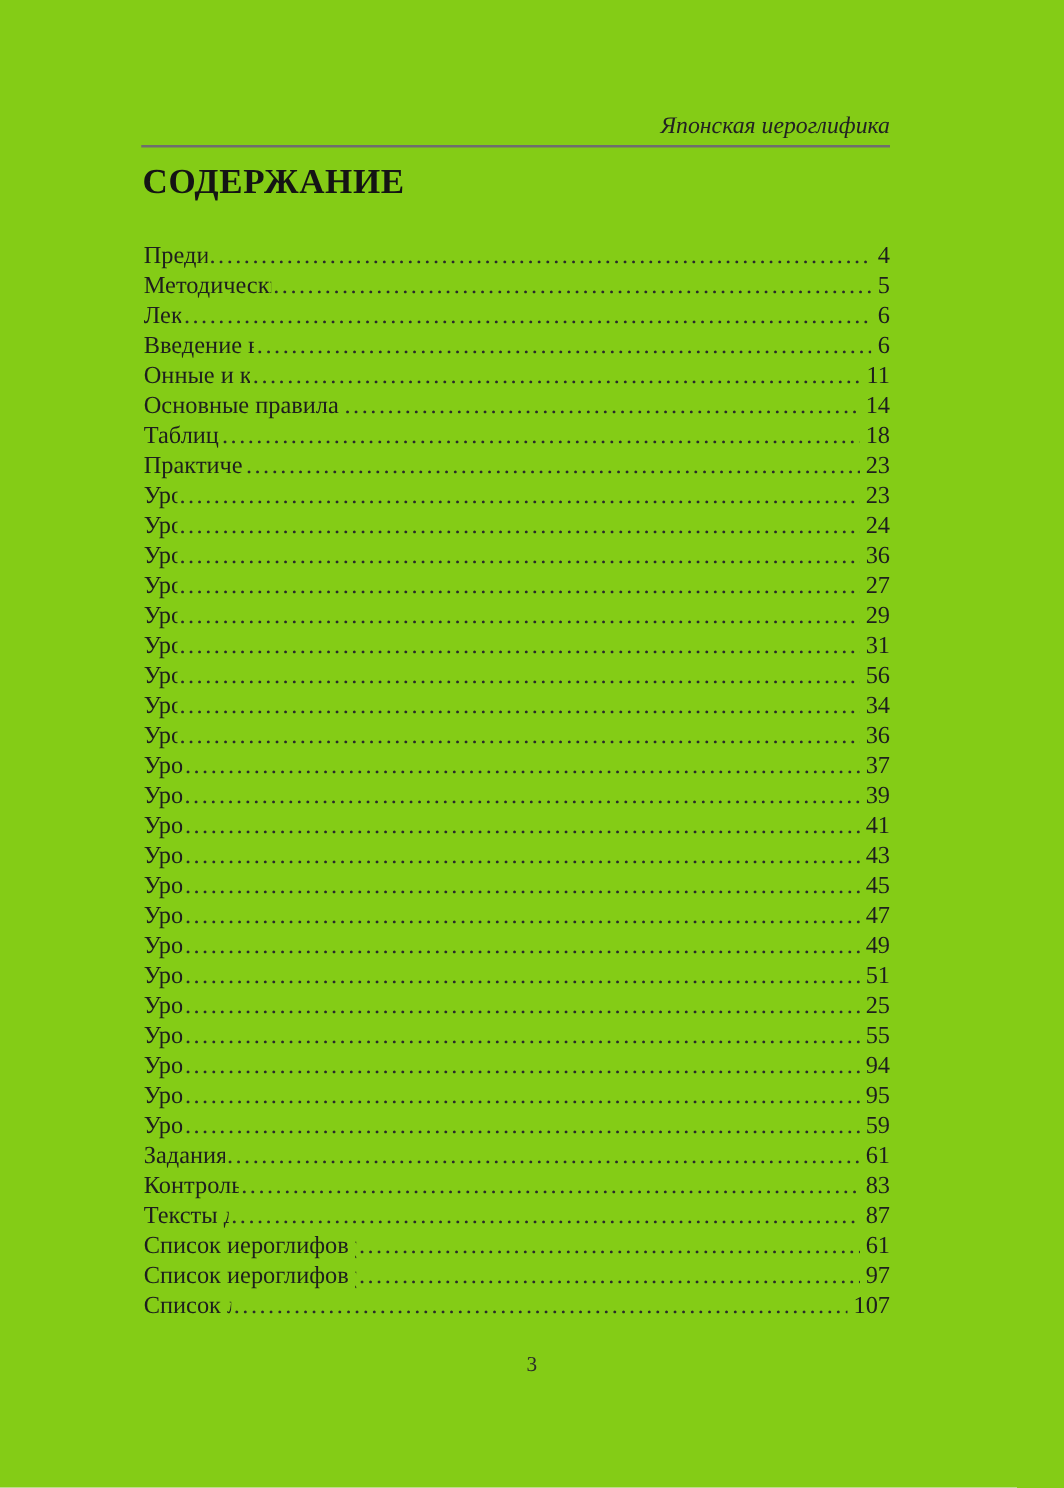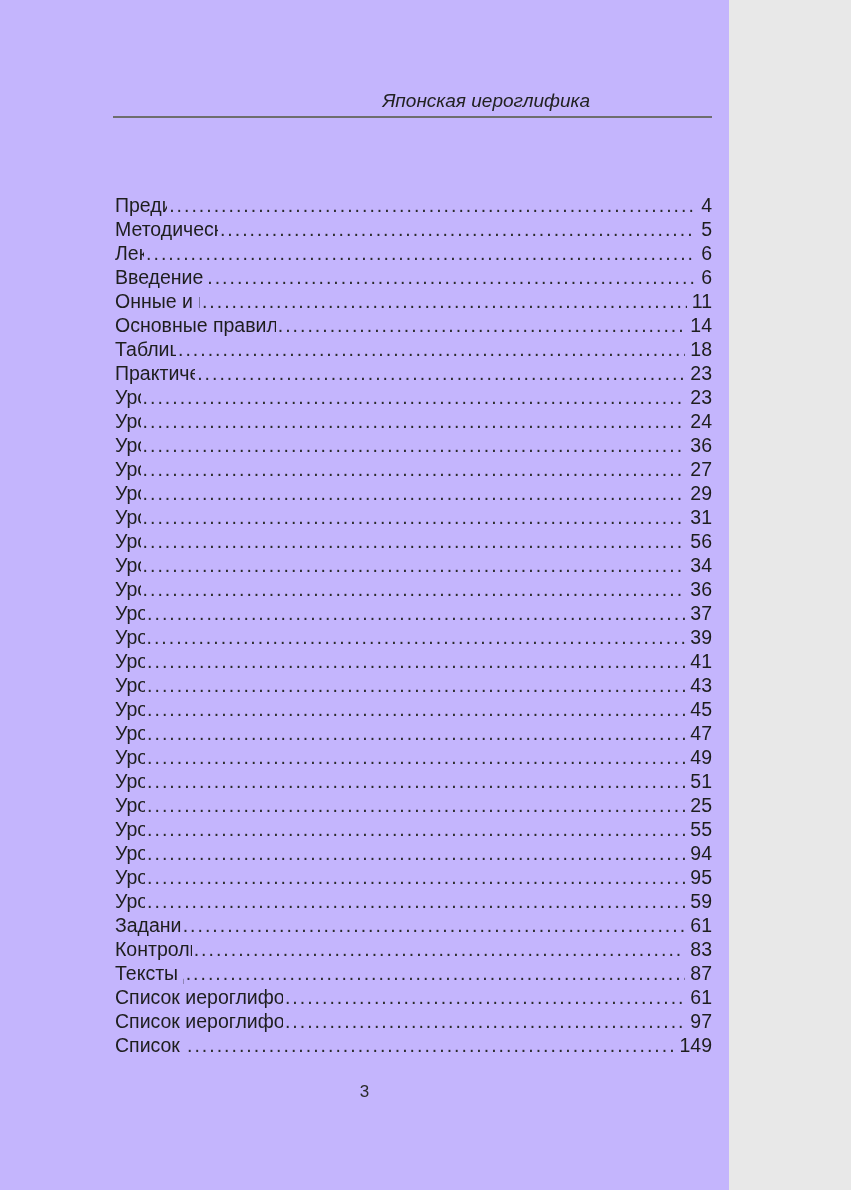--- a/index.html
+++ b/index.html
@@ -2,24 +2,24 @@
 <html><head>
 <meta charset="utf-8">
 <style>
   html, body {
     margin: 0;
     padding: 0;
     background: #e8e8e8;
   }
   .page {
     position: relative;
-    width: 729px;
+    width: 851px;
     height: 1190px;
-    background: #c4b5fd;
-    font-family: Liberation Sans, sans-serif;
+    background: #84cc16;
+    font-family: Liberation Serif, serif;
     color: #1e1e1e;
     overflow: hidden;
   }
   .running-head {
     position: absolute;
     top: 90px;
     right: 139px;
     font-style: italic;
     font-size: 19px;
     line-height: 22px;
@@ -90,20 +90,21 @@
 </style>
 </head>
 <body>
 
 <div class="page">
 
   <div class="running-head">Японская иероглифика</div>
 
   <div class="head-rule"></div>
 
+  <h1 class="doc-title" style="margin:0;">СОДЕРЖАНИЕ</h1>
 
   <div class="toc">
     <div class="toc-row">
       <span class="toc-label">Предисловие</span>
       <span class="toc-leader"></span>
       <span class="toc-page">4</span>
     </div>
 
     <div class="toc-row">
       <span class="toc-label">Методические рекомендации</span>
@@ -305,19 +306,19 @@
 
     <div class="toc-row">
       <span class="toc-label">Список иероглифов уровень N4 «日本語能力試験» (JLPT)</span>
       <span class="toc-leader"></span>
       <span class="toc-page">97</span>
     </div>
 
     <div class="toc-row">
       <span class="toc-label">Список литературы</span>
       <span class="toc-leader"></span>
-      <span class="toc-page">149</span>
+      <span class="toc-page">107</span>
     </div>
   </div>
 
   <div class="folio">3</div>
 
 </div>
 
 </body></html>

